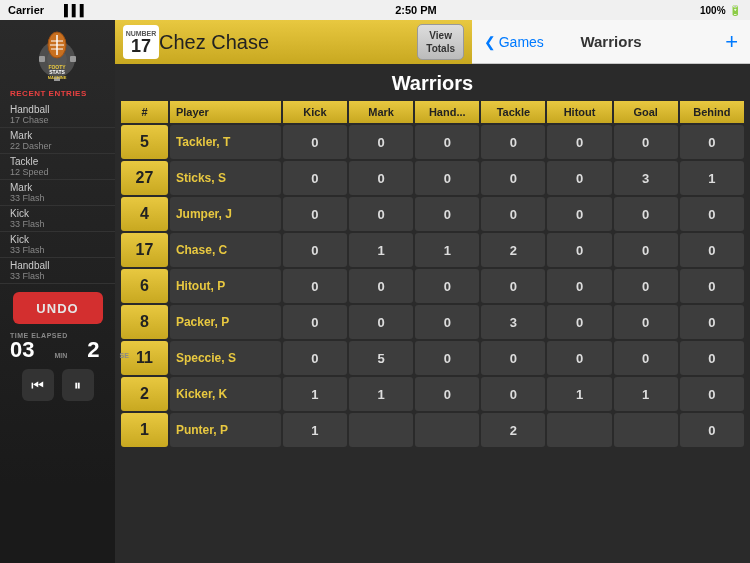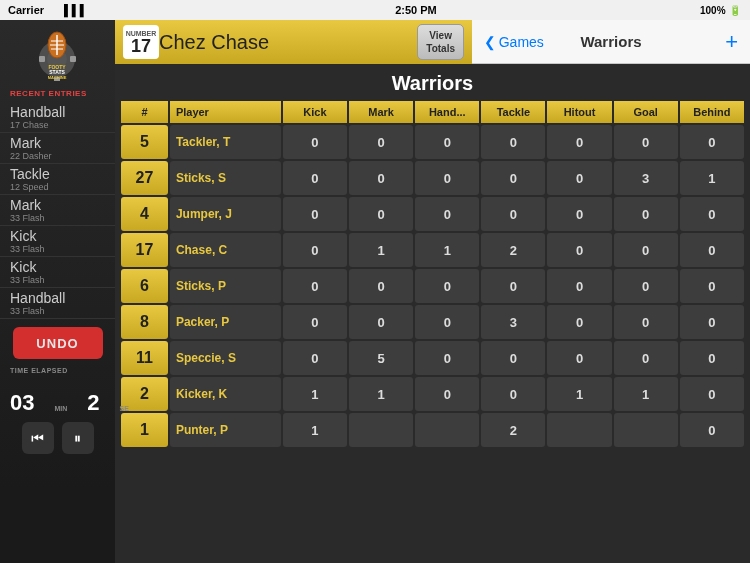--- a/index.html
+++ b/index.html
@@ -97,21 +97,21 @@
       align-self: flex-start;
       padding-left: 10px;
     }
     .entry-item {
       width: 100%;
       padding: 2px 10px;
       border-bottom: 1px solid #333;
     }
     .entry-type {
       color: #ccc;
-      font-size: 14px;
+      font-size: 10px;
       font-weight: 500;
     }
     .entry-detail {
       color: #888;
       font-size: 9px;
     }
 
     .undo-btn {
       background: #d32f2f;
       color: #e5e5e5;
@@ -135,21 +135,21 @@
       font-weight: 600;
       letter-spacing: 0.5px;
       margin-top: 8px;
       align-self: flex-start;
       padding-left: 10px;
     }
     .time-display {
       display: flex;
       align-items: flex-end;
       gap: 20px;
-      margin-top: 18px;
+      margin-top: 0;
       padding-left: 10px;
       align-self: flex-start;
       text-align: right;
     }
     .time-value {
       color: white;
       font-size: 22px;
       font-weight: 700;
       line-height: 1;
     }
@@ -474,21 +474,21 @@
           <td>0</td>
           <td>1</td>
           <td>1</td>
           <td>2</td>
           <td>0</td>
           <td>0</td>
           <td>0</td>
         </tr>
         <tr>
           <td>6</td>
-          <td>Sticks, P</td>
+          <td>Hitout, P</td>
           <td>0</td>
           <td>0</td>
           <td>0</td>
           <td>0</td>
           <td>0</td>
           <td>0</td>
           <td>0</td>
         </tr>
         <tr>
           <td>8</td>

